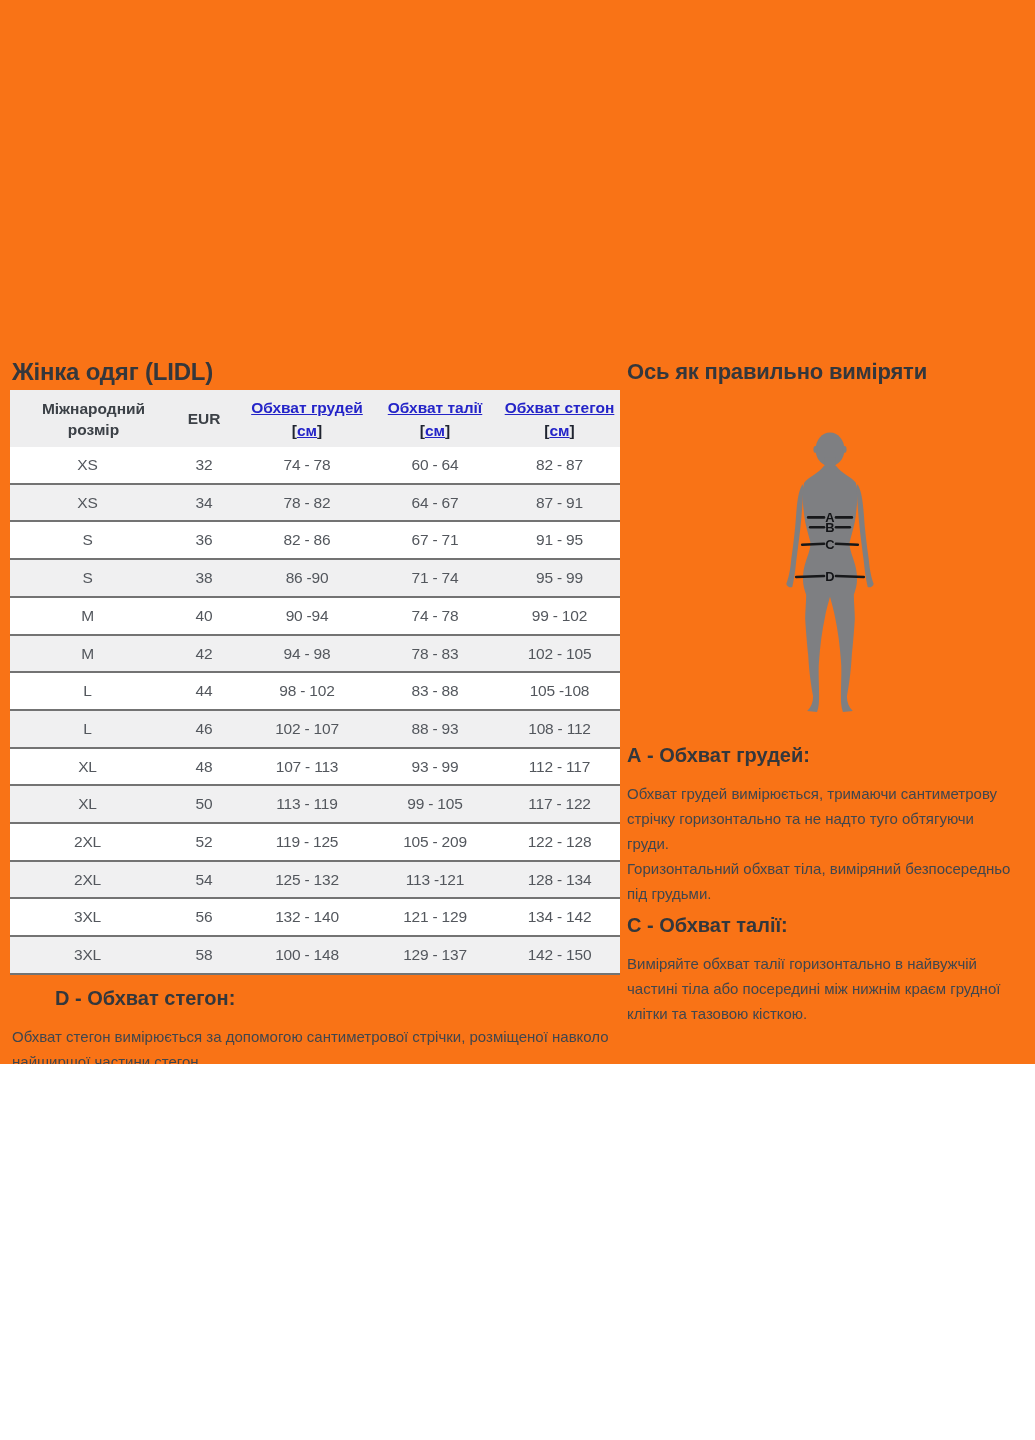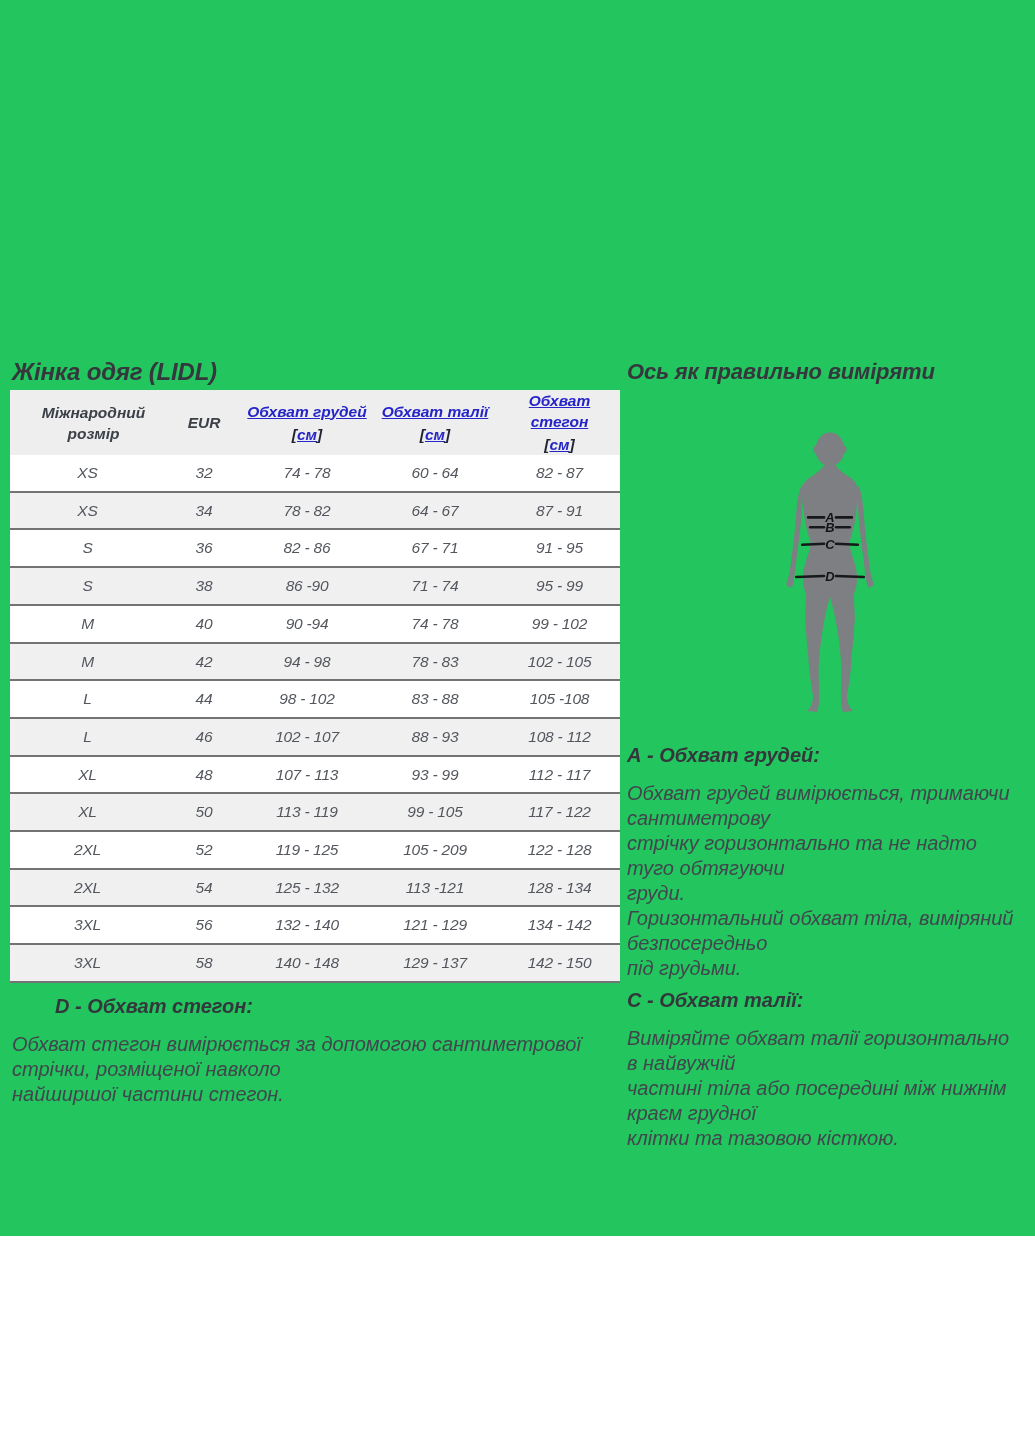--- a/index.html
+++ b/index.html
@@ -1,24 +1,23 @@
 <!DOCTYPE html>
 <html><head>
 <meta charset="utf-8">
 <style>
   * { box-sizing: border-box; }
   html, body { margin: 0; padding: 0; background: #ffffff; }
   body { font-family: "Liberation Sans", sans-serif; }
   #canvas {
     position: relative;
     width: 1035px;
-    height: 1236px;
-    background: #22c55e;
+    height: 1064px;
+    background: #f97316;
     overflow: hidden;
-    font-style: italic;
   }
 
   
   .left-col { position: absolute; left: 10px; top: 357px; width: 612px; }
   .page-title {
     margin: 0 0 0 2px;
     font-size: 24px;
     font-weight: 800;
     line-height: 30px;
     color: #34373c;
@@ -73,21 +72,21 @@
 
   
   .measure-heading {
     font-size: 20px;
     font-weight: 700;
     line-height: 22px;
     color: #33373c;
     margin: 8px 0 15px 0;
   }
   .measure-body {
-    font-size: 20px;
+    font-size: 15px;
     line-height: 25px;
     color: #41464d;
     margin: 0;
     white-space: pre-line;
   }
   .d-section { margin-top: 12px; margin-left: 2px; }
   .d-section .measure-heading { margin-top: 0; margin-left: 43px; }
 
   
   .right-col { position: absolute; left: 627px; top: 357px; width: 388px; }
@@ -237,21 +236,21 @@
           <tr>
           <td>3XL</td>
           <td>56</td>
           <td>132 - 140</td>
           <td>121 - 129</td>
           <td>134 - 142</td>
         </tr>
           <tr>
           <td>3XL</td>
           <td>58</td>
-          <td>140 - 148</td>
+          <td>100 - 148</td>
           <td>129 - 137</td>
           <td>142 - 150</td>
         </tr>
         </tbody>
     </table>
 
     <div class="d-section">
       <h3 class="measure-heading">D - Обхват стегон:</h3>
       <p class="measure-body">Обхват стегон вимірюється за допомогою сантиметрової стрічки, розміщеної навколо
 найширшої частини стегон.</p>

